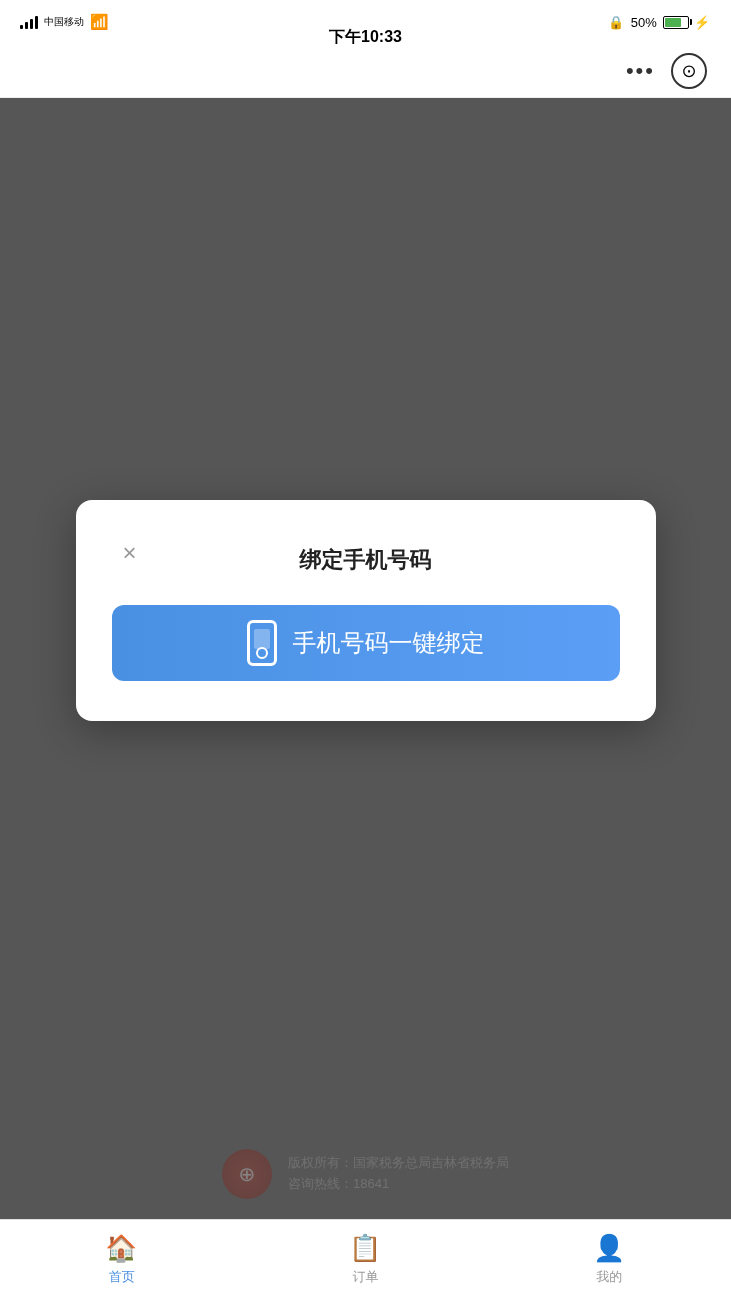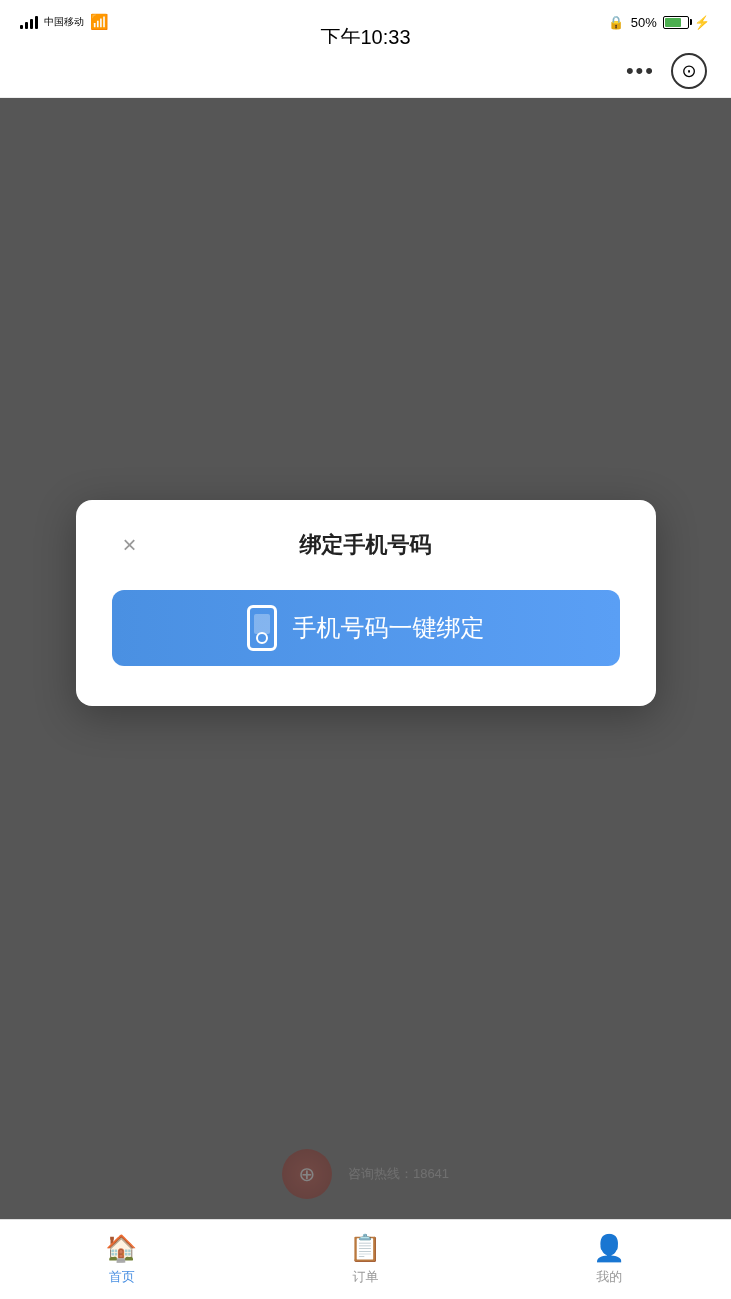--- a/index.html
+++ b/index.html
@@ -30,22 +30,22 @@
       display: flex;
       align-items: center;
       gap: 6px;
       font-size: 16px;
       font-weight: 500;
     }
     .status-bar-center {
       position: absolute;
       left: 50%;
       transform: translateX(-50%);
-      font-size: 20px;
-      font-weight: 400;
+      font-size: 16px;
+      font-weight: 700;
       margin-top: 31px;
     }
     .status-bar-right {
       display: flex;
       align-items: center;
       gap: 6px;
       font-size: 14px;
     }
     .signal-bars {
       display: flex;
@@ -311,20 +311,21 @@
       width: 36px;
       height: 36px;
       display: flex;
       align-items: center;
       justify-content: center;
     }
     .dialog-title {
       font-size: 22px;
       font-weight: 600;
       color: #222;
+      margin-top: 15px;
     }
     .bind-button {
       width: 100%;
       height: 76px;
       background: linear-gradient(90deg, #4a90e2, #5a9ff5);
       border-radius: 12px;
       border: none;
       display: flex;
       align-items: center;
       justify-content: center;
@@ -554,20 +555,21 @@
     </div>
     <span>手机号码一键绑定</span>
   </button>
 </div>
 
 <div class="footer-copyright">
   <div class="footer-logo">
     <span style="color:#fff;font-size:20px;">⊕</span>
   </div>
   <div class="footer-text">
+    <div>版权所有：国家税务总局吉林省税务局</div>
     <div>咨询热线：18641</div>
   </div>
 </div>
 
 <div class="tab-bar">
   <div class="tab-item active">
     <span class="tab-icon">🏠</span>
     <span class="tab-label">首页</span>
   </div>
   <div class="tab-item">

